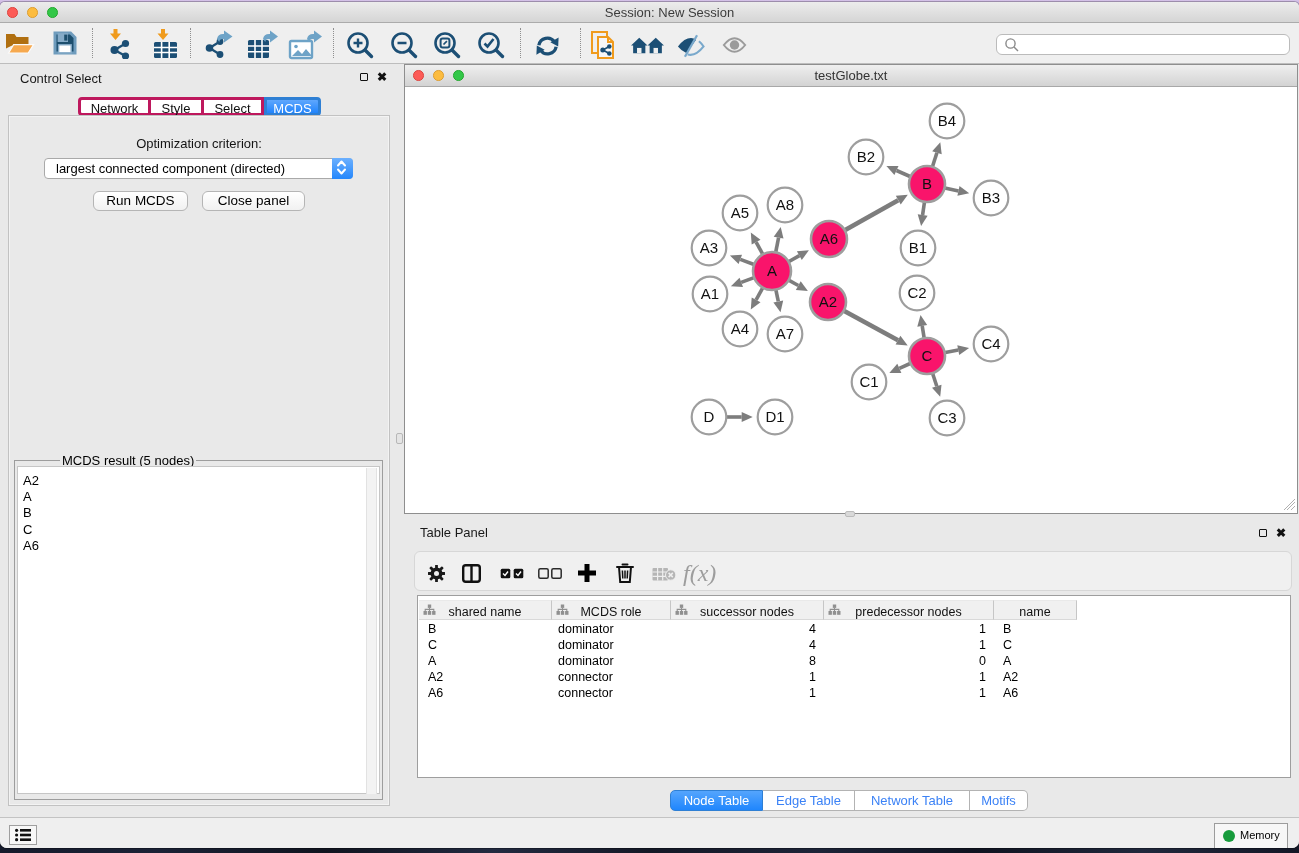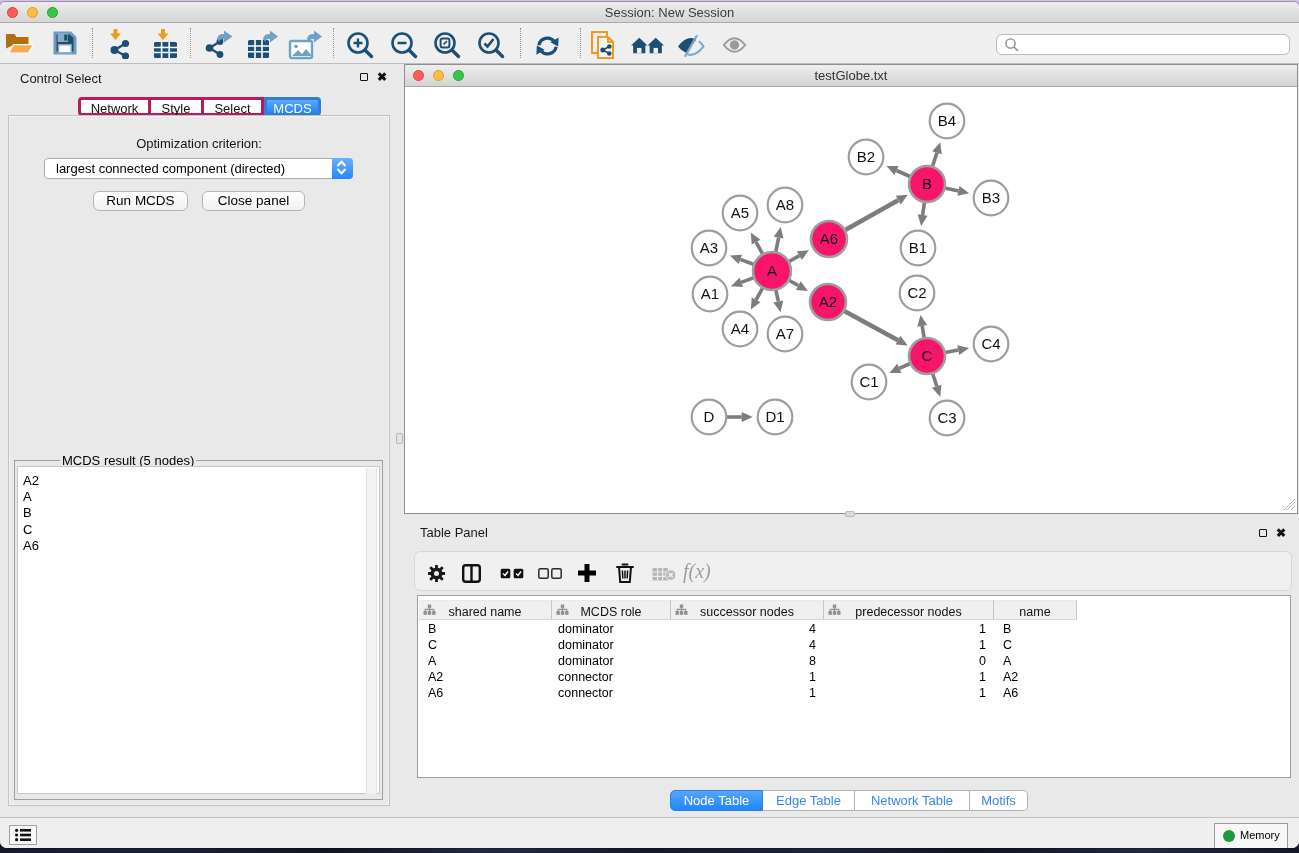--- a/index.html
+++ b/index.html
@@ -379,21 +379,21 @@
         <path d="M6.4 7.5 l.4 8 M9 7.5 v8 M11.6 7.5 l-.4 8" stroke="#111" stroke-width="1.5"></path>
       </svg>
 <svg style="position:absolute;left:237px;top:15px" width="24" height="15" viewBox="0 0 24 15">
         <rect x="0.5" y="1" width="15.5" height="12.5" rx="1" fill="#b5b5b5"></rect>
 <g stroke="#efefef" stroke-width="1.2">
           <path d="M0.5 5 h15.5 M0.5 9.3 h15.5 M5.6 1 v12.5 M10.7 1 v12.5"></path>
         </g>
 <circle cx="18.7" cy="8" r="5.2" fill="#b5b5b5" stroke="#efefef" stroke-width="1"></circle>
 <path d="M16.6 5.9 l4.2 4.2 M20.8 5.9 l-4.2 4.2" stroke="#efefef" stroke-width="1.5"></path>
       </svg>
-<div style="position:absolute;left:268px;top:8px;font-family:'Liberation Serif',serif;font-style:italic;font-size:20px;color:#9d9d9d;">f(x)</div>
+<div style="position:absolute;left:268px;top:8px;font-family:'Liberation Serif',serif;font-style:italic;font-size:24px;color:#9d9d9d;">f(x)</div>
     </div>
   <div id="tablebox">
     <div class="hcell" style="left:1px; width:133px">
 <svg style="position:absolute;left:4px;top:3px" width="13" height="12" viewBox="0 0 13 12">
           <rect x="4.8" y="0.5" width="3.4" height="3.4" fill="#909090"></rect>
           <rect x="0.5" y="7" width="3.4" height="3.8" fill="#909090"></rect>
           <rect x="4.8" y="7" width="3.4" height="3.8" fill="#909090"></rect>
           <rect x="9.1" y="7" width="3.4" height="3.8" fill="#909090"></rect>
           <path d="M6.5 3.9 V5.4 M2.2 7 V5.4 H10.8 V7 M6.5 5.4 V7" stroke="#909090" fill="none" stroke-width="1.1"></path>
         </svg>

